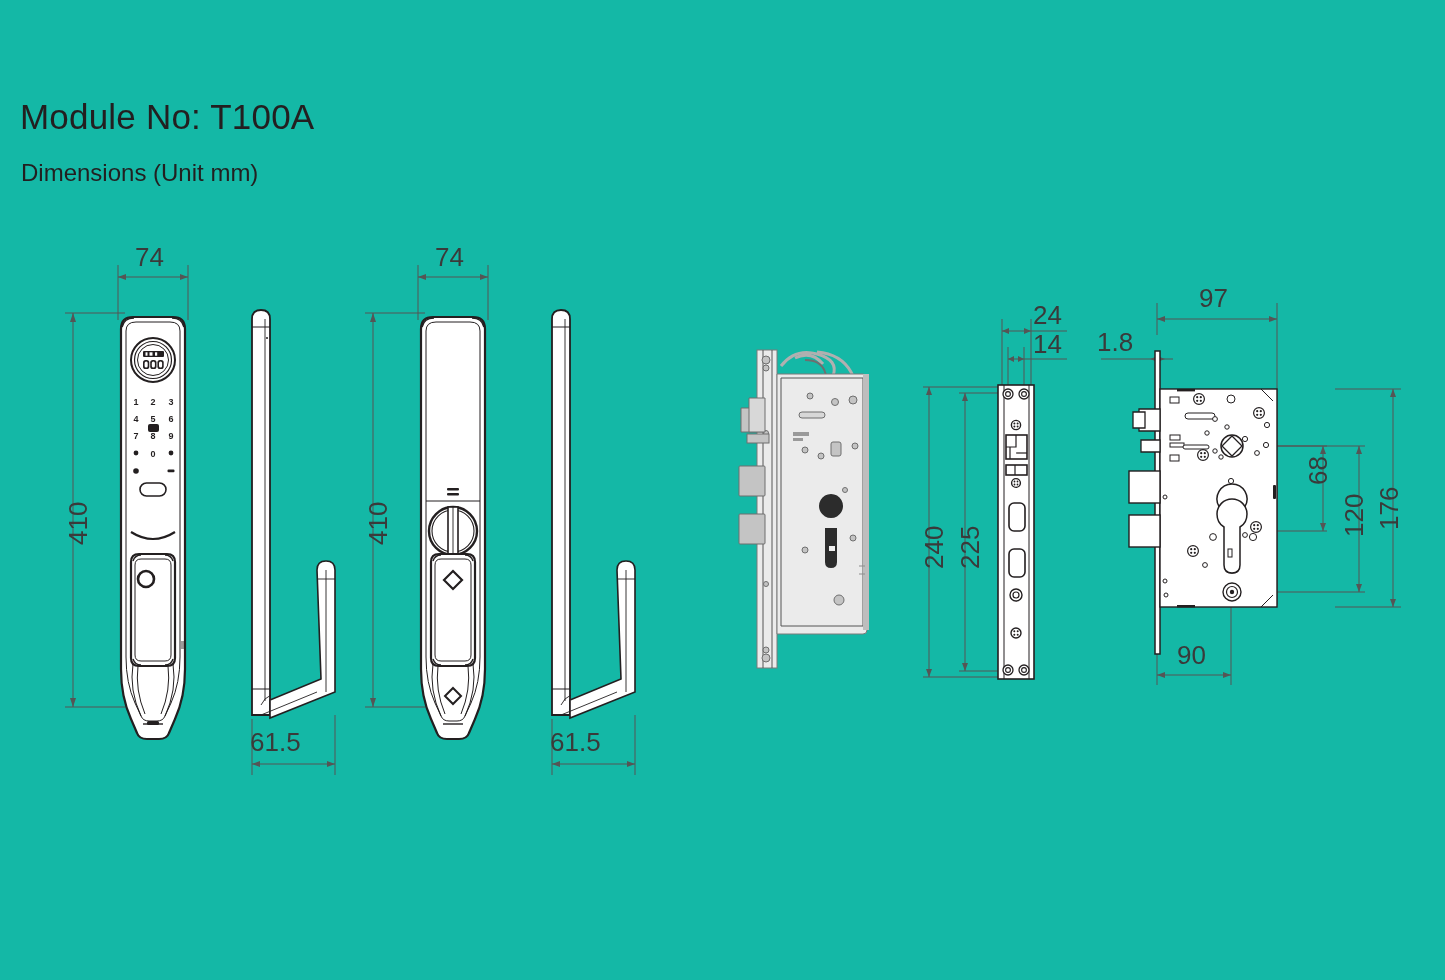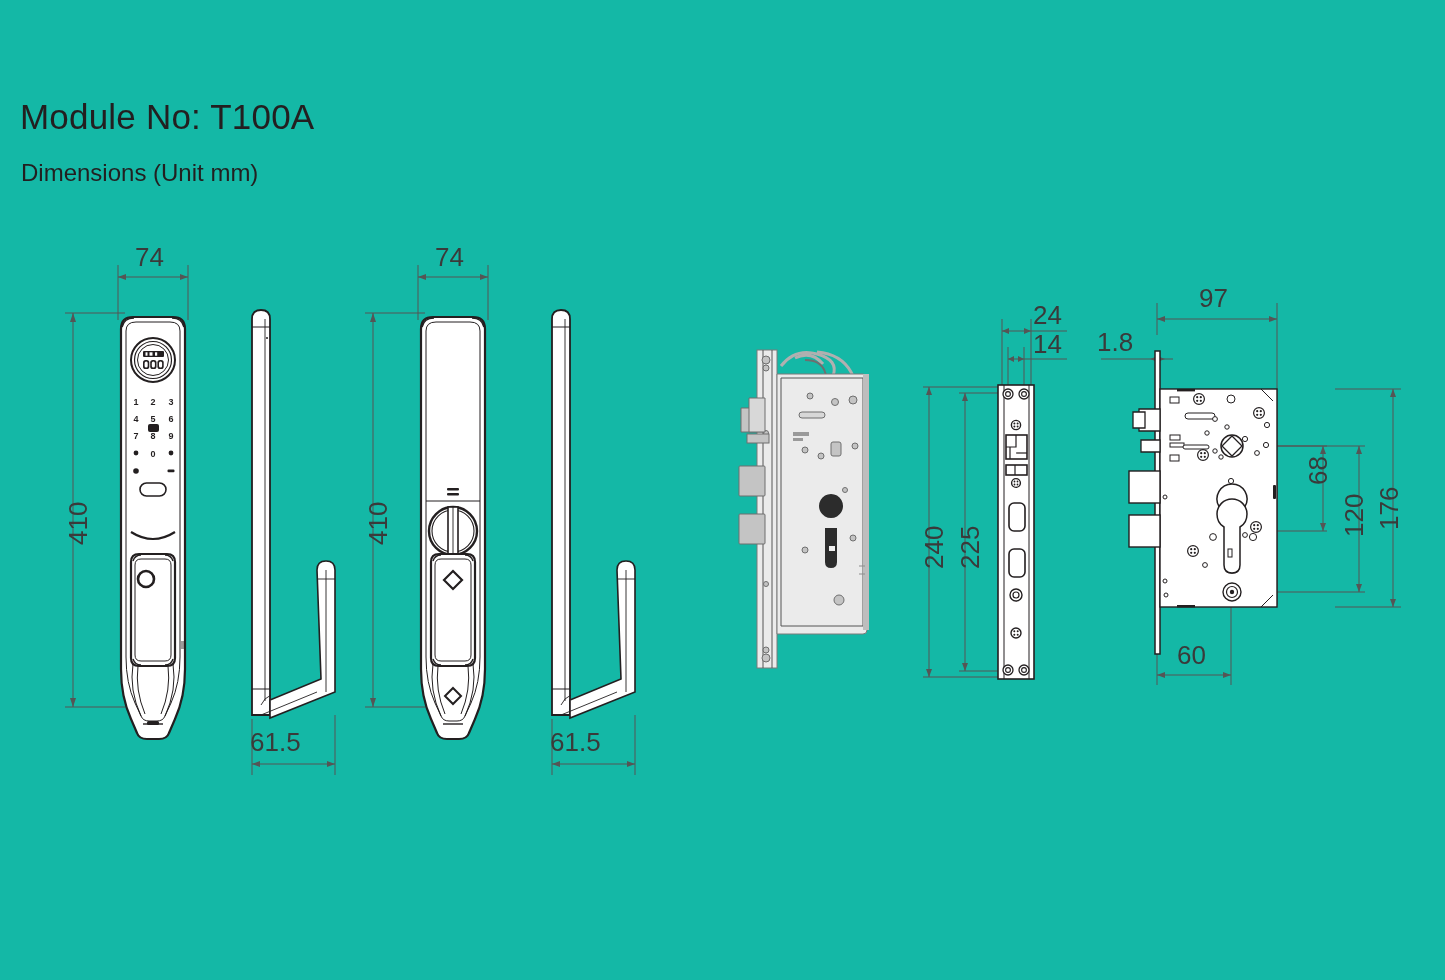--- a/index.html
+++ b/index.html
@@ -575,16 +575,16 @@
           <circle cx="70" cy="296" r="2"></circle>
           <circle cx="71" cy="310" r="2"></circle>
         </g>
       </g>
     </svg>
     <div class="dimtxt" style="left:104px;top:-2px;">97</div>
     <div class="dimtxt" style="left:2px;top:42px;">1.8</div>
     <div class="dimtxt vert" style="left:208px;top:200px;">68</div>
     <div class="dimtxt vert" style="left:244px;top:252px;">120</div>
     <div class="dimtxt vert" style="left:279px;top:245px;">176</div>
-    <div class="dimtxt" style="left:82px;top:355px;">60</div>
+    <div class="dimtxt" style="left:82px;top:355px;">90</div>
   </div>
 
 </div>
 
 </body></html>

